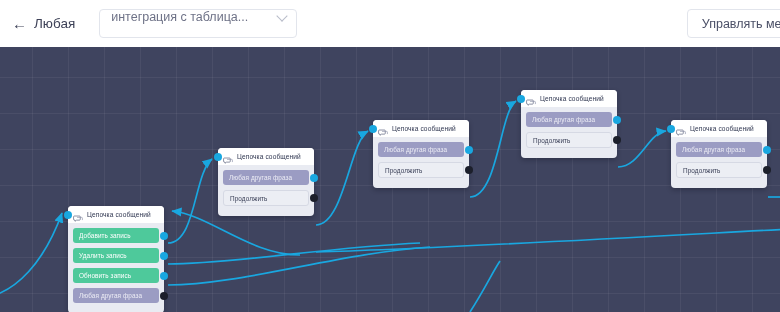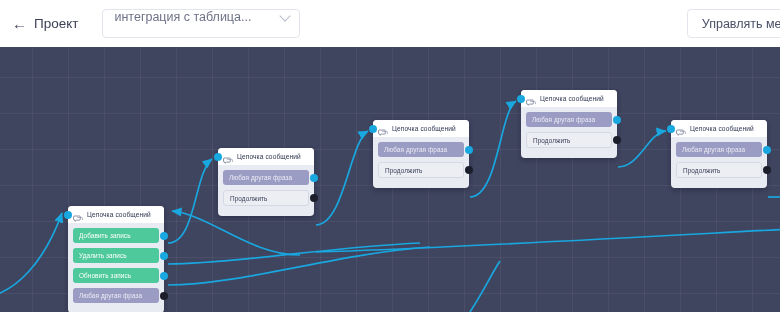--- a/index.html
+++ b/index.html
@@ -146,21 +146,21 @@
 </style>
 </head>
 <body>
 
 <div id="app">
 
   <div class="header">
 
     <div class="back-link">
       <span class="back-arrow">←</span>
-      <span>Проект</span>
+      <span>Любая</span>
     </div>
 
     <div class="project-select">
       <span class="project-select-value" title="интеграция с таблица...">интеграция с таблица...</span>
       <span class="chev"></span>
     </div>
 
     <div class="header-spacer"></div>
 
     <div class="manage-btn">

